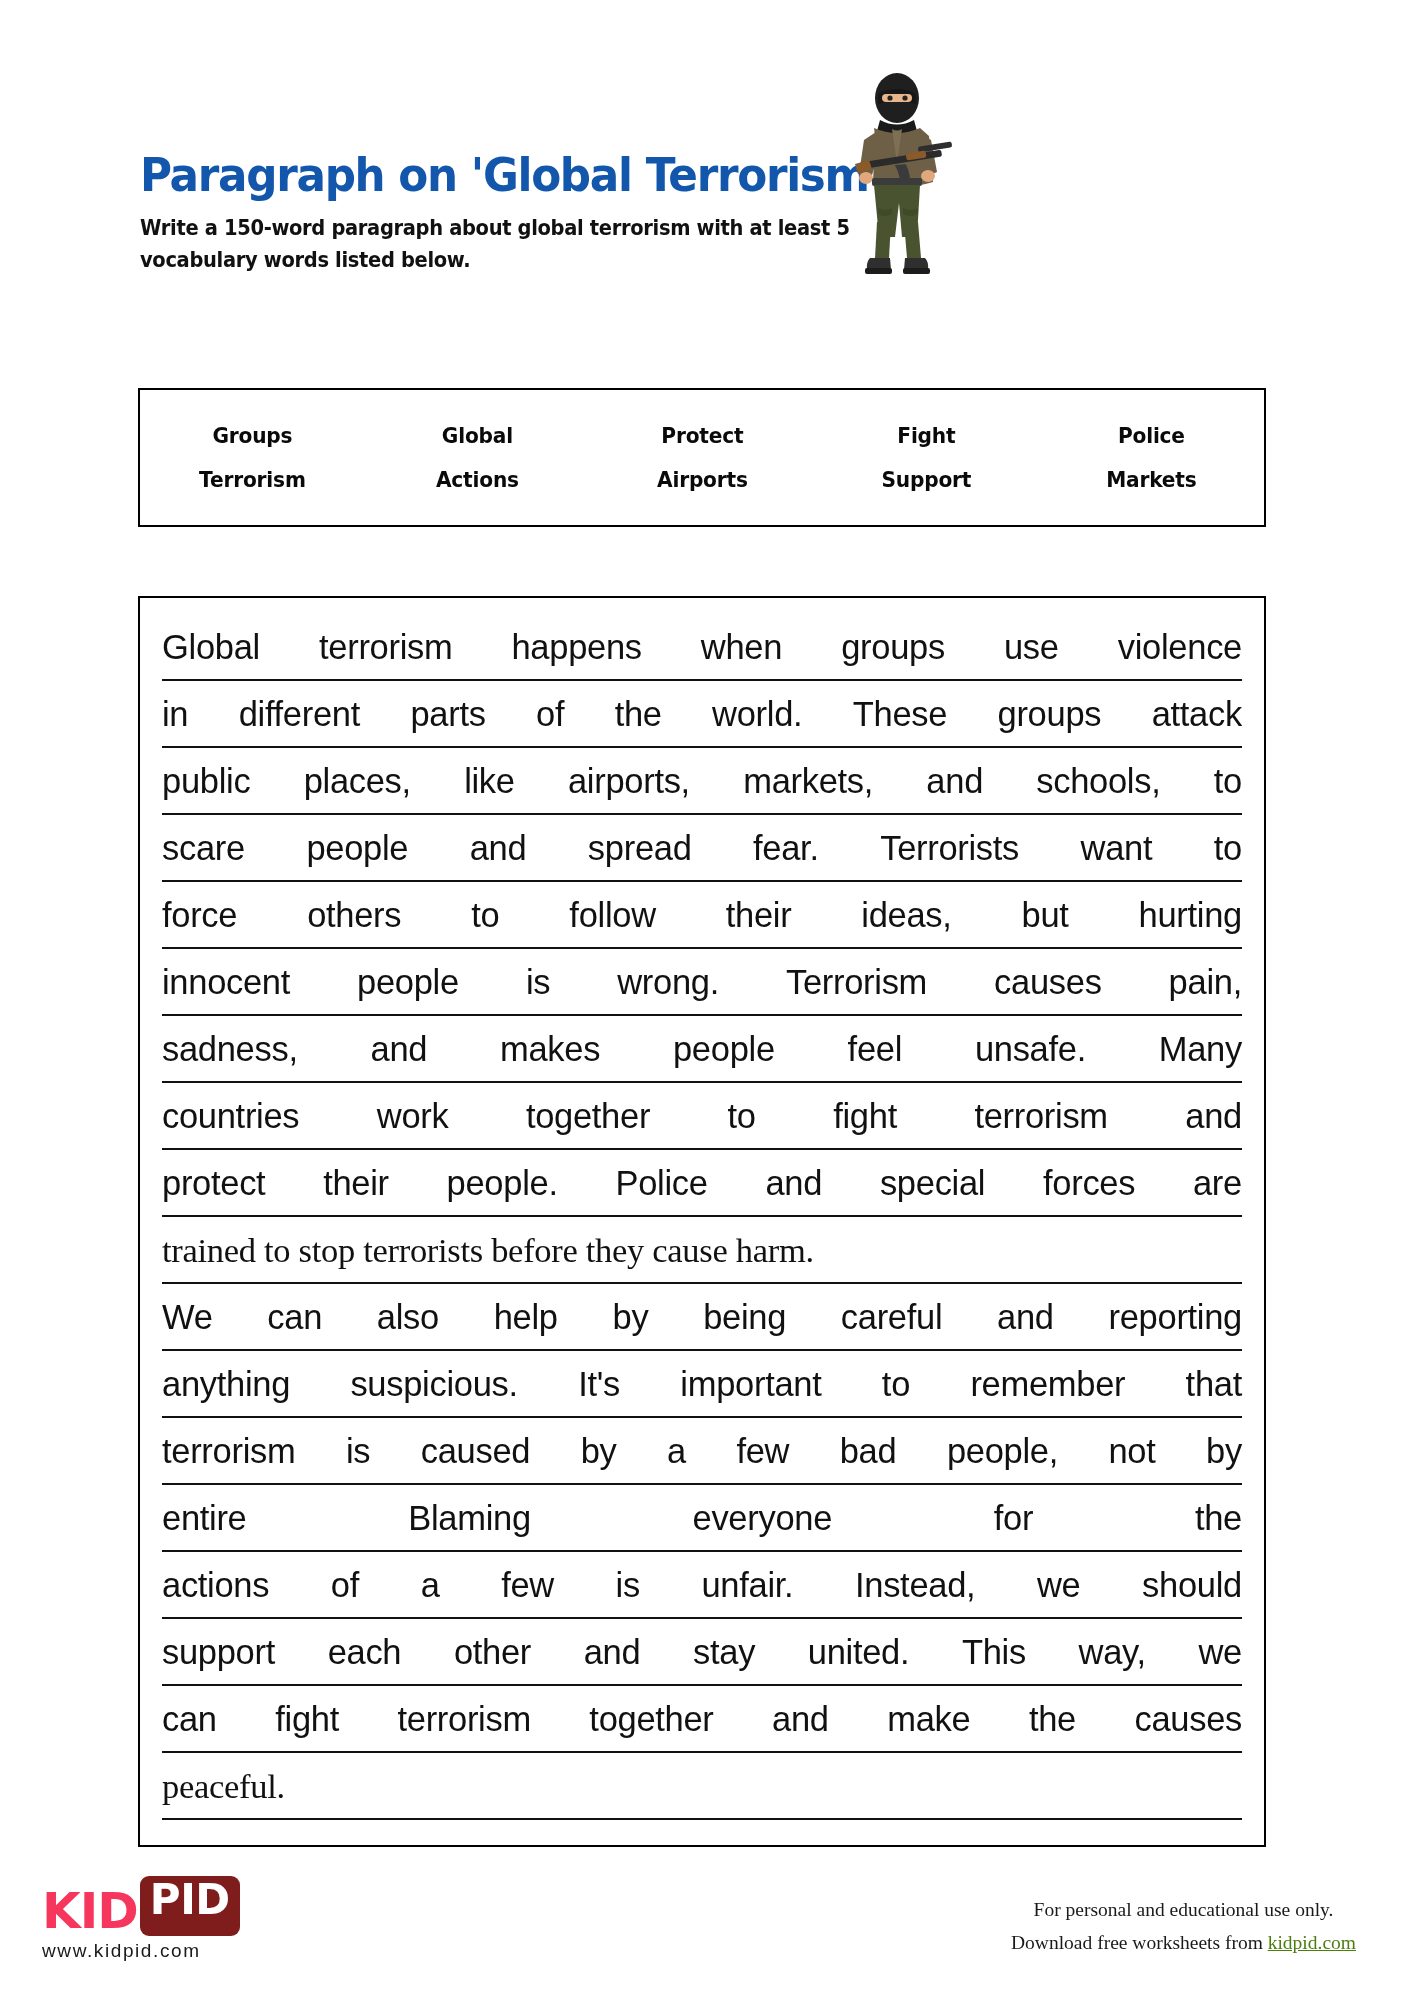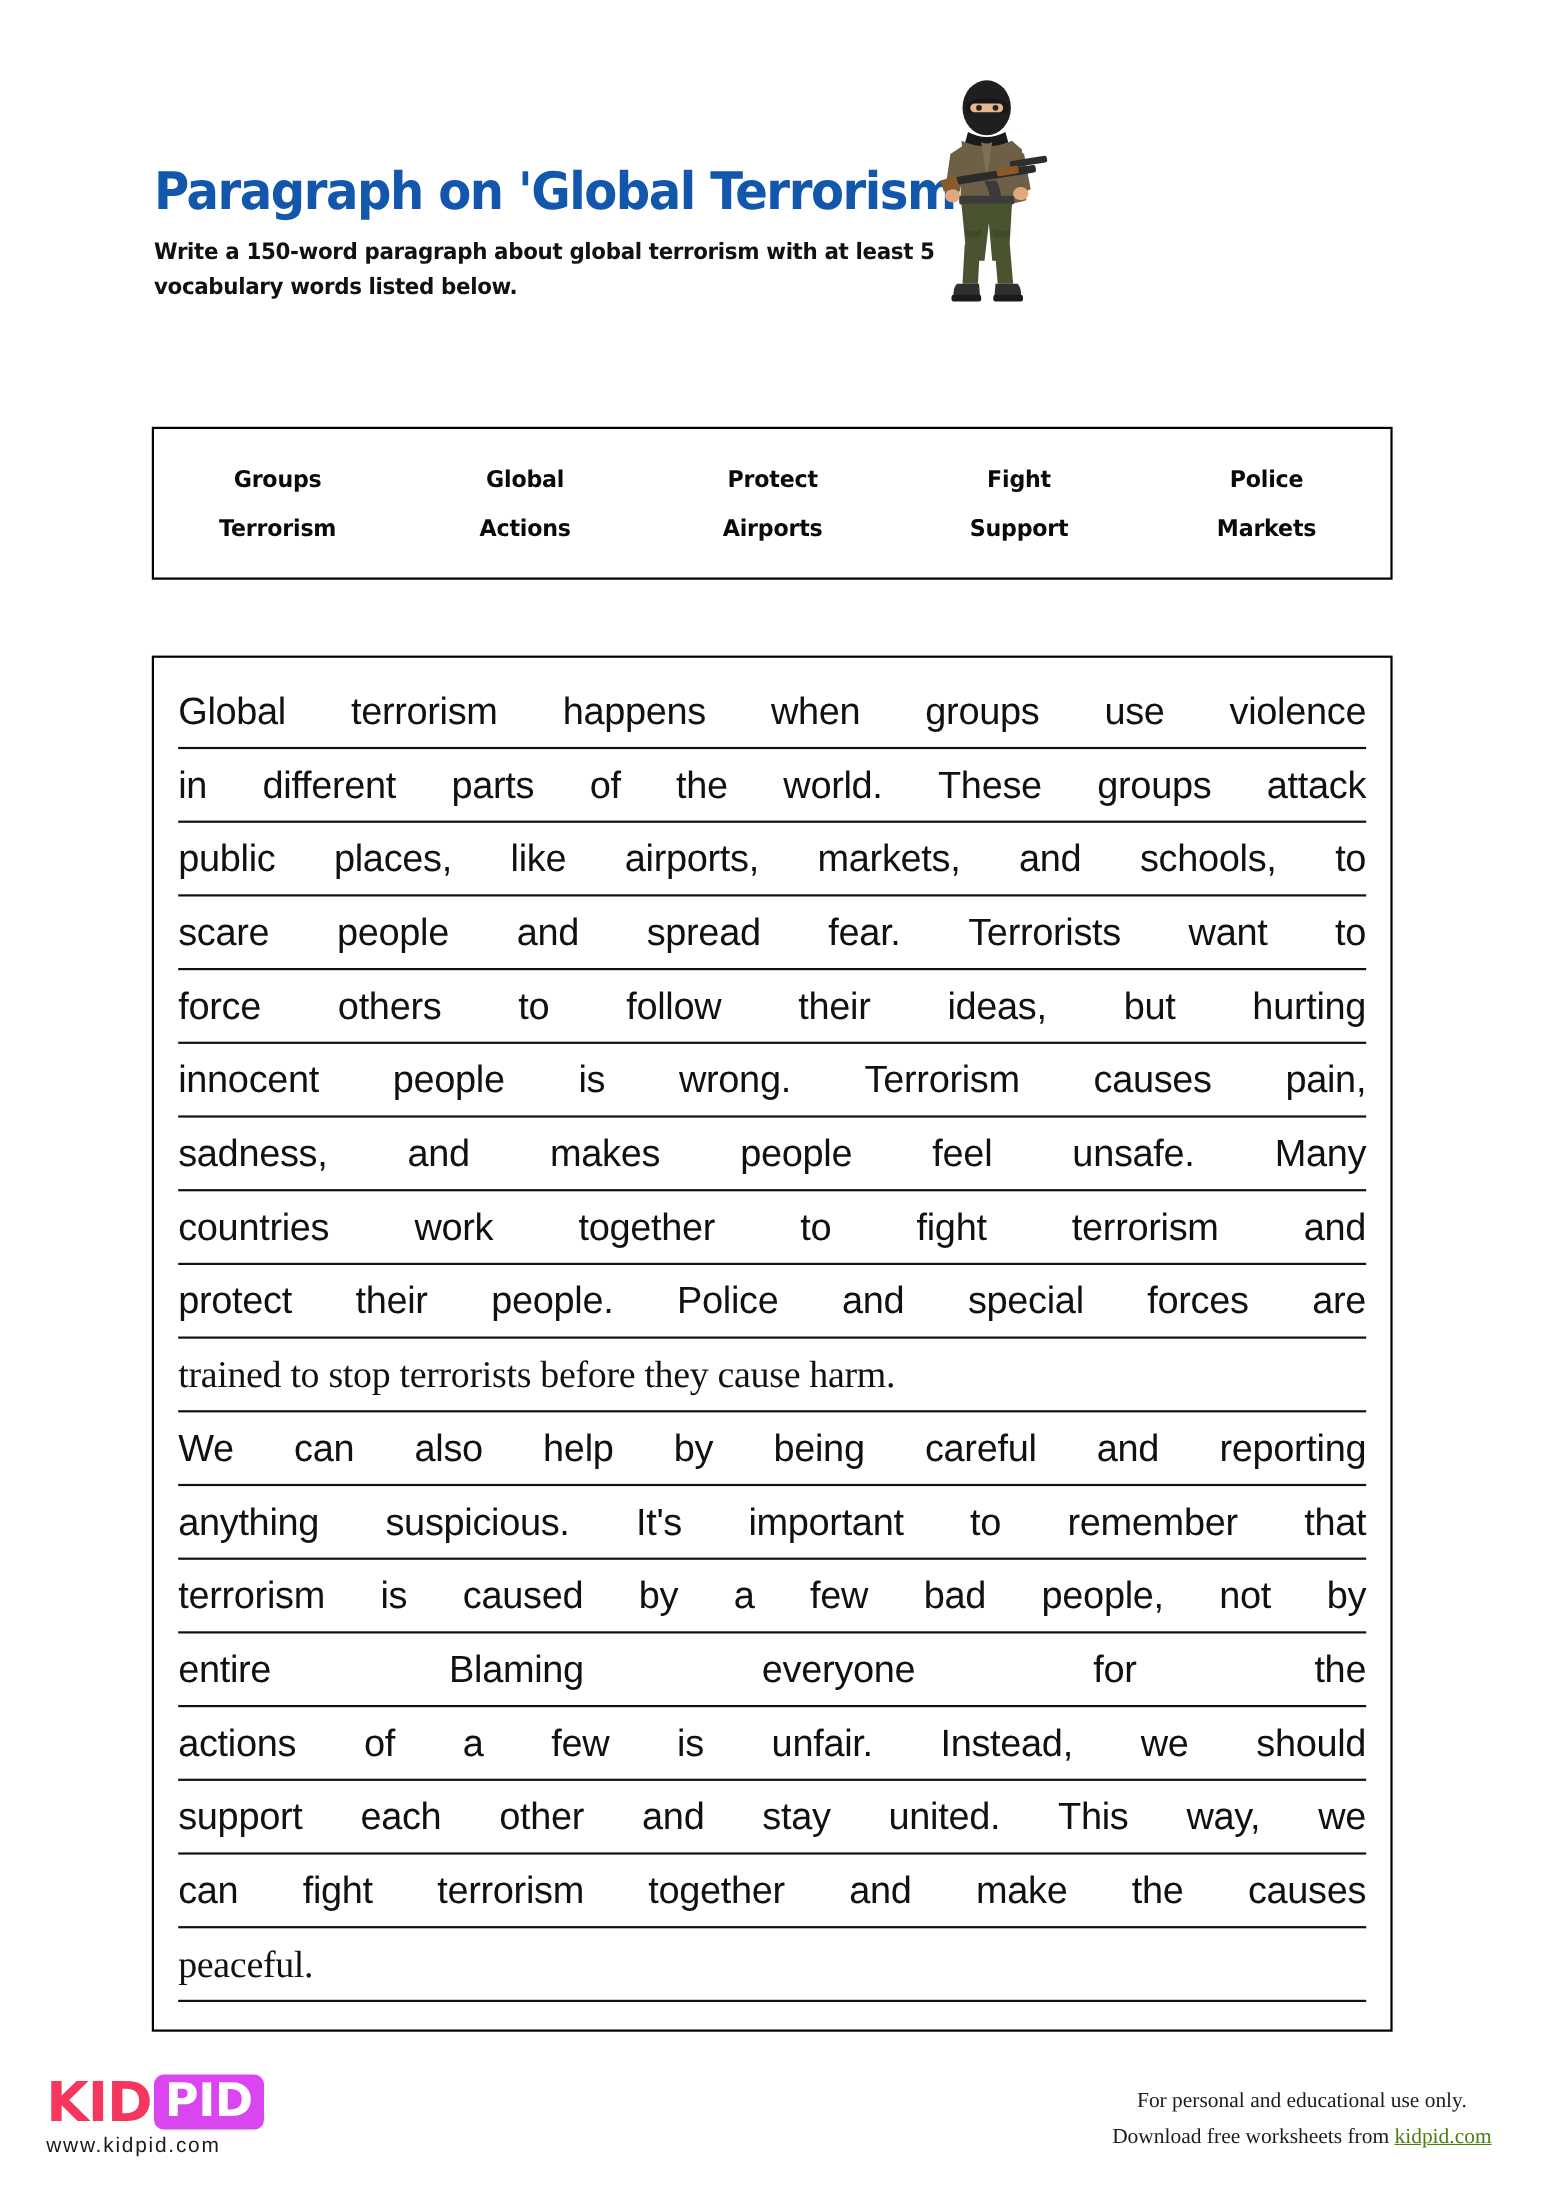--- a/index.html
+++ b/index.html
@@ -136,23 +136,23 @@
   }
   .logo-kid{
     font-family:"DejaVu Sans","Liberation Sans",sans-serif;
     font-weight:bold;
     font-size:50px;
     color:#f7365e;
     letter-spacing:-1px;
     line-height:1;
   }
   .logo-pid-wrap{
-    background:#d946ef;
+    background:#7f1d1d;
     border-radius:9px;
-    padding:3px 10px 5px 10px;
+    padding:3px 10px 15px 10px;
     margin-left:2px;
   }
   .logo-pid{
     font-family:"DejaVu Sans","Liberation Sans",sans-serif;
     font-weight:bold;
     font-size:42px;
     color:#ffffff;
     letter-spacing:-0.5px;
     line-height:1;
   }

